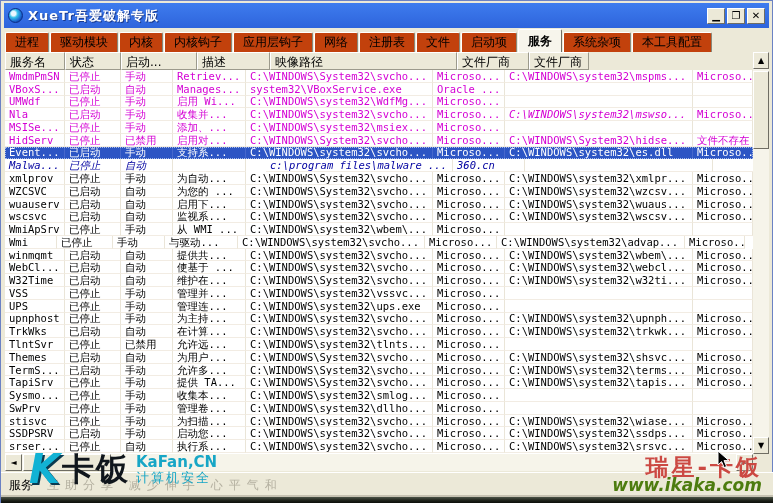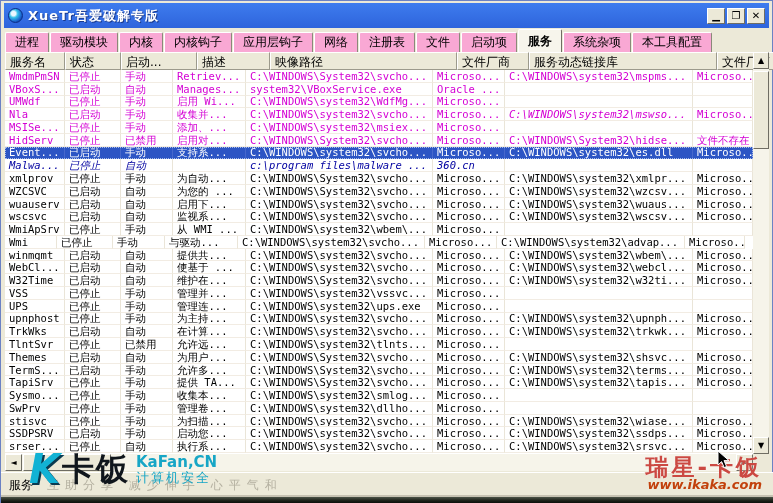--- a/index.html
+++ b/index.html
@@ -17,21 +17,21 @@
     text-shadow:1px 1px 0 #1A3A8C; white-space:nowrap; }
   .win-btns { margin-left:auto; display:flex; gap:2px; }
   .win-btn { width:18px; height:16px; background:#ECE9D8; font-size:10px; font-weight:bold;
     color:#000; display:flex; align-items:center; justify-content:center;
     border:1px solid; border-color:#FFFFFF #6F6D63 #6F6D63 #FFFFFF; line-height:1; }
 
   
   .tabbar { position:absolute; left:4px; top:28px; right:4px; height:23px;
     display:flex; align-items:flex-end; }
   .tab { height:20px; padding:0 9px; display:flex; align-items:center; font-size:12px;
-    color:#000; background:#f9a8d4; white-space:nowrap;
+    color:#000; background:#c2410c; white-space:nowrap;
     border:1px solid; border-color:#FFFFFF #8A887A #8A887A #FFFFFF; border-bottom:none;
     border-radius:2px 2px 0 0; margin-right:1px; }
   .tab.active { height:23px; background:#F7F5EC; font-weight:bold; position:relative; z-index:2;
     border-color:#FFFFFF #6F6D63 transparent #FFFFFF; }
 
   
   .table-header { position:absolute; left:4px; top:51px; width:748px; height:18px; display:flex; }
   .hcell { background:#ECE9D8; font-size:12px; color:#000; padding:1px 3px 0 4px;
     border:1px solid; border-color:#FFFFFF #9C9A8C #9C9A8C #FFFFFF;
     white-space:nowrap; overflow:hidden; flex:0 0 auto; }
@@ -80,21 +80,21 @@
   .k-logo { font-family:"DejaVu Sans", sans-serif; font-weight:bold; font-style:italic;
     font-size:40px; line-height:40px; color:#12B2D4; text-shadow:2px 2px 0 #0A3A50; }
   .k-hanzi { font-size:32px; line-height:36px; font-weight:bold; color:#10161C; margin-left:2px;
     letter-spacing:2px; }
   .k-side { margin-left:6px; display:flex; flex-direction:column; }
   .k-side .l1 { font-size:15px; font-weight:bold; color:#17A6C6; line-height:16px; }
   .k-side .l2 { font-size:13px; color:#17A6C6; line-height:15px; letter-spacing:2px; }
   .wm-rising { position:absolute; right:10px; top:455px; text-align:right; z-index:5; pointer-events:none; }
   .wm-rising .r1 { font-size:23px; font-weight:bold; color:rgba(196,48,40,0.88); letter-spacing:3px;
     line-height:22px; text-shadow:0 0 1px #FFF; }
-  .wm-rising .r2 { font-size:13px; font-weight:bold; font-style:italic; color:#c2410c; line-height:14px; }
+  .wm-rising .r2 { font-size:17px; font-weight:bold; font-style:italic; color:#4d7c0f; line-height:14px; }
   .cursor-arrow { position:absolute; left:716px; top:450px; z-index:6; pointer-events:none; }
 </style>
 </head>
 <body>
 
 <div class="window">
 
   <div class="titlebar">
     <span class="app-icon"></span>
     <span class="title-text">XueTr吾爱破解专版</span>
@@ -120,21 +120,20 @@
       <div class="tab">本工具配置</div>
     </div>
 
   <div class="table-header">
       <div class="hcell" style="width: 60px;">服务名</div>
       <div class="hcell" style="width: 56px;">状态</div>
       <div class="hcell" style="width: 76px;">启动...</div>
       <div class="hcell" style="width: 73px;">描述</div>
       <div class="hcell" style="width: 187px;">映像路径</div>
       <div class="hcell" style="width: 72px;">文件厂商</div>
-      <div class="hcell" style="width: 188px;">服务动态链接库</div>
       <div class="hcell" style="width: 60px;">文件厂商</div>
     </div>
   <div class="table-body">
       <div class="row pink">
         <div class="cell" style="width: 60px;">WmdmPmSN</div>
         <div class="cell" style="width: 56px;">已停止</div>
         <div class="cell" style="width: 52px;">手动</div>
         <div class="cell" style="width: 73px;">Retriev...</div>
         <div class="cell" style="width: 187px;">C:\WINDOWS\System32\svcho...</div>
         <div class="cell" style="width: 72px;">Microso...</div>
@@ -199,21 +198,21 @@
         <div class="cell" style="width: 187px;">C:\WINDOWS\system32\svcho...</div>
         <div class="cell" style="width: 72px;">Microso...</div>
         <div class="cell" style="width: 188px;">C:\WINDOWS\system32\es.dll</div>
         <div class="cell" style="width: 60px;">Microso...</div>
       </div>
       <div class="row navy">
         <div class="cell" style="width: 60px;">Malwa...</div>
         <div class="cell" style="width: 56px;">已停止</div>
         <div class="cell" style="width: 52px;">自动</div>
         <div class="cell" style="width: 73px;"></div>
-        <div class="cell" style="width: 187px;">c:\program files\malware ...</div>
+        <div class="cell" style="width: 187px; margin-left: 20px;">c:\program files\malware ...</div>
         <div class="cell" style="width: 72px;">360.cn</div>
         <div class="cell" style="width: 188px;"></div>
         <div class="cell" style="width: 60px;"></div>
       </div>
       <div class="row normal">
         <div class="cell" style="width: 60px;">xmlprov</div>
         <div class="cell" style="width: 56px;">已停止</div>
         <div class="cell" style="width: 52px;">手动</div>
         <div class="cell" style="width: 73px;">为自动...</div>
         <div class="cell" style="width: 187px;">C:\WINDOWS\System32\svcho...</div>

